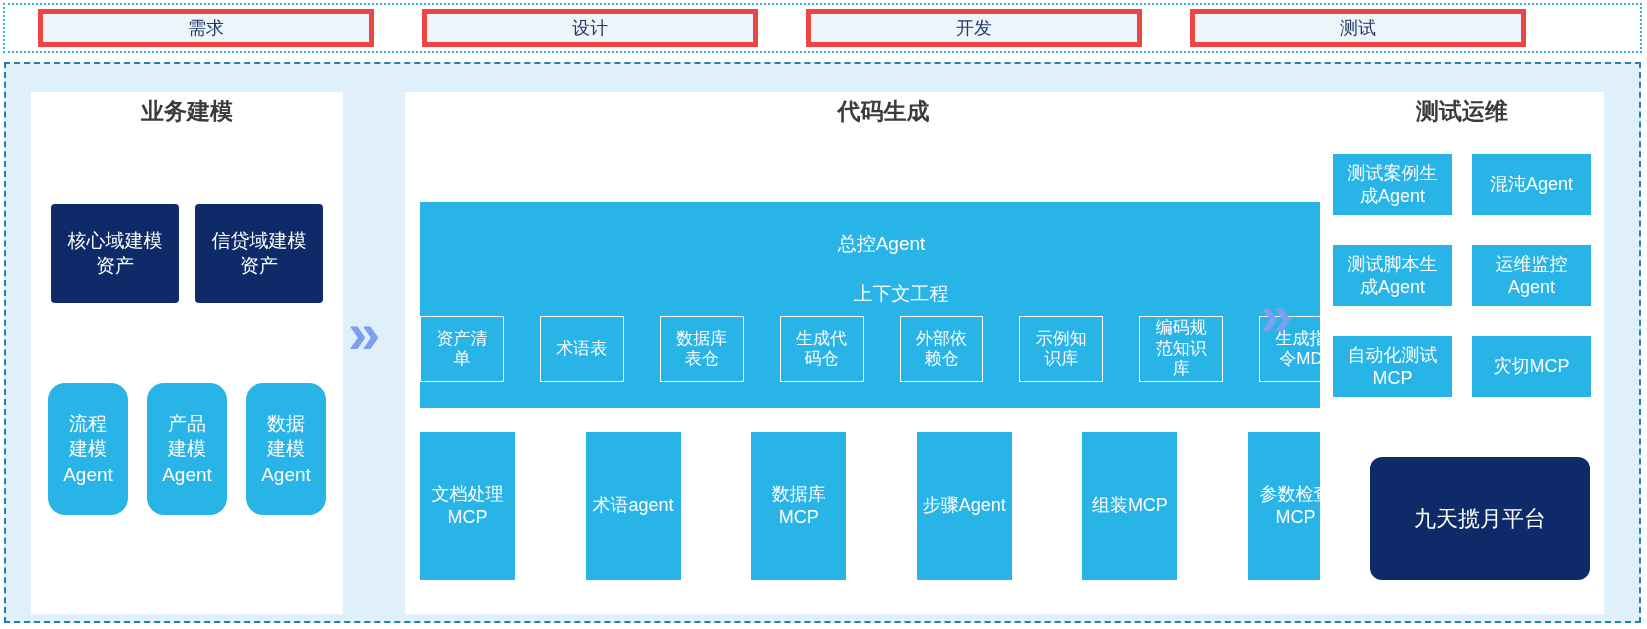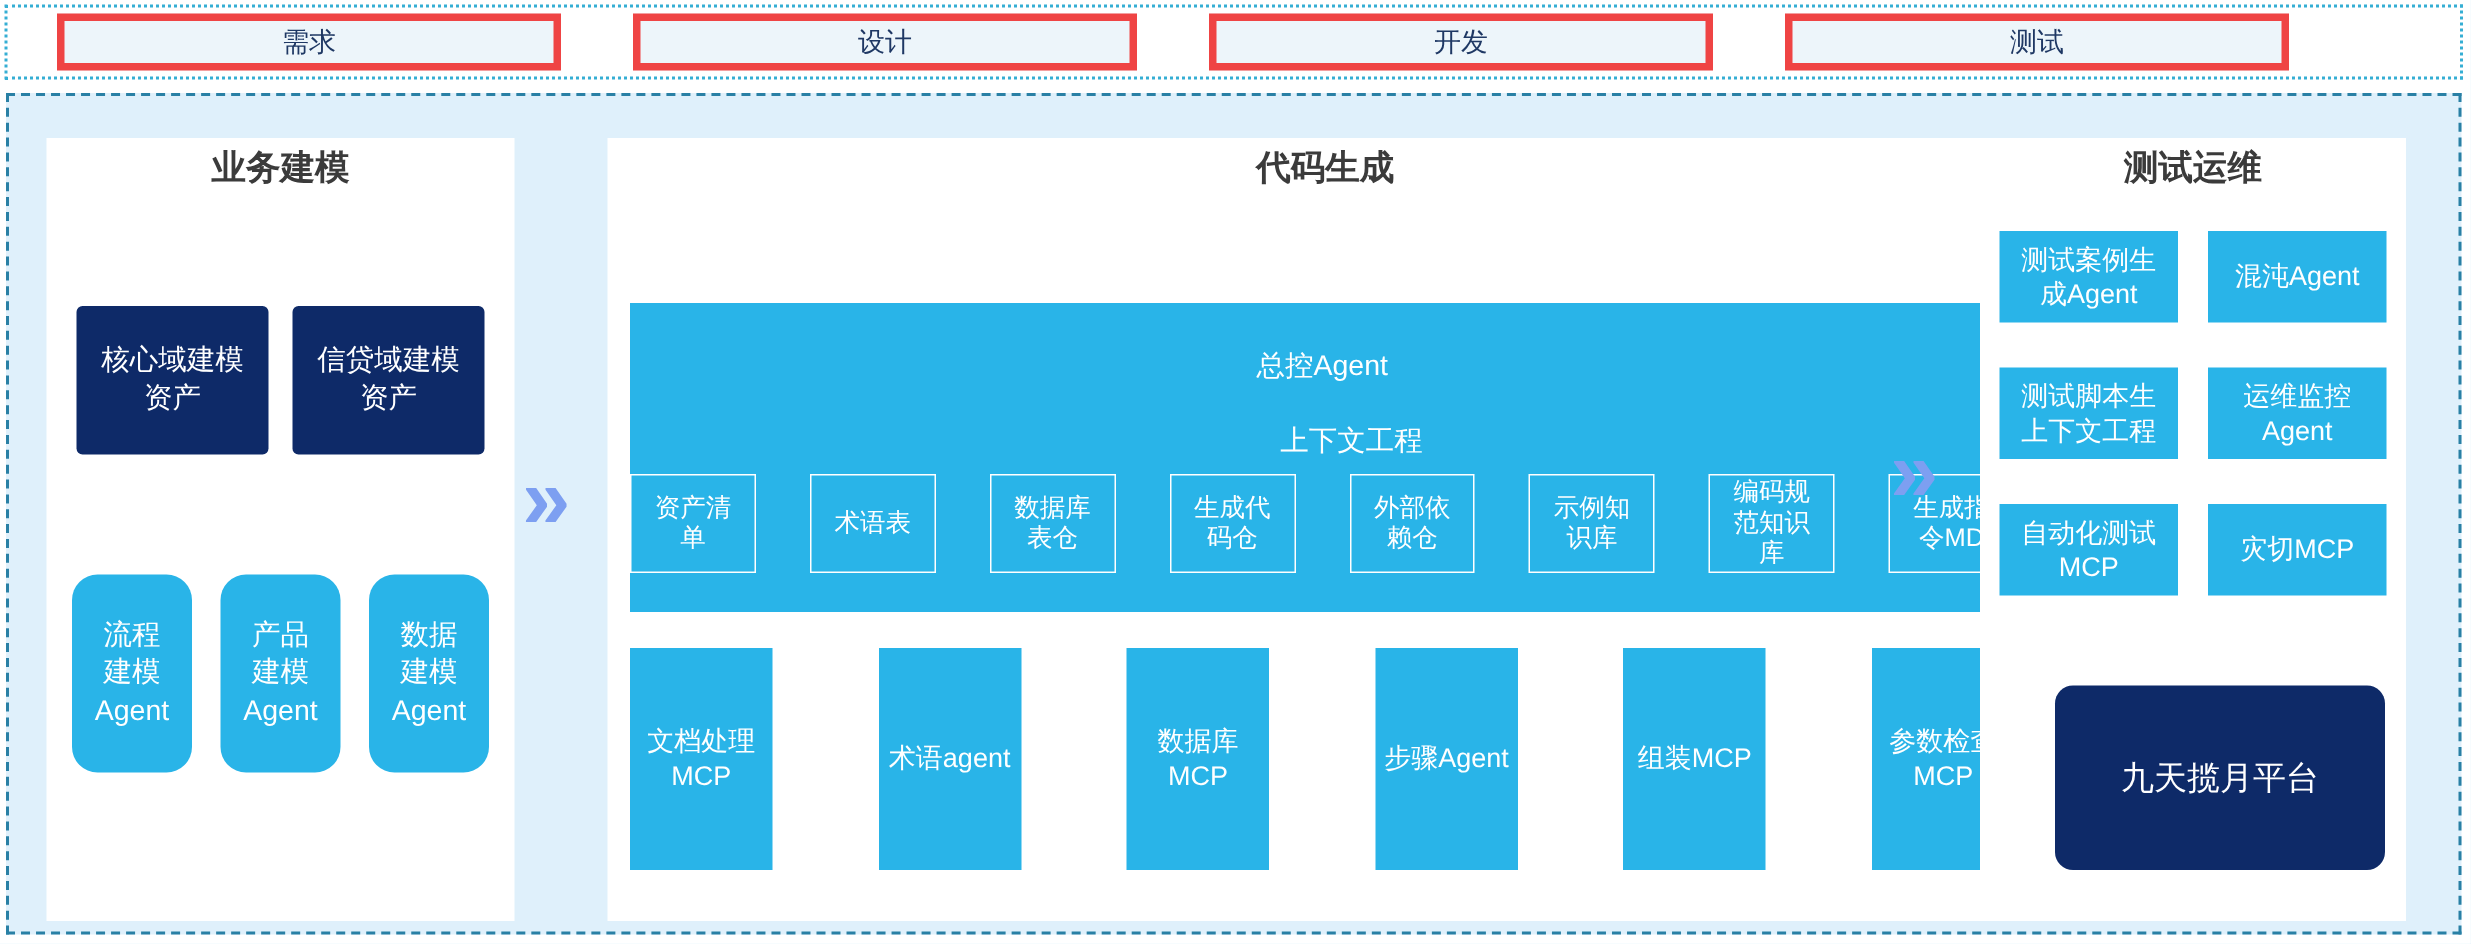--- a/index.html
+++ b/index.html
@@ -179,21 +179,21 @@
 
   <span class="chevron" style="left:1254px;top:222px;">»</span>
 
   <div class="panel to-panel">
     <h2 class="panel-title">测试运维</h2>
     <div class="to-grid">
       <div class="to-box">测试案例生
 成Agent</div>
       <div class="to-box">混沌Agent</div>
       <div class="to-box">测试脚本生
-上下文工程</div>
+成Agent</div>
       <div class="to-box">运维监控
 Agent</div>
       <div class="to-box">自动化测试
 MCP</div>
       <div class="to-box">灾切MCP</div>
     </div>
     <div class="platform-box">九天揽月平台</div>
   </div>
 
 </div>

